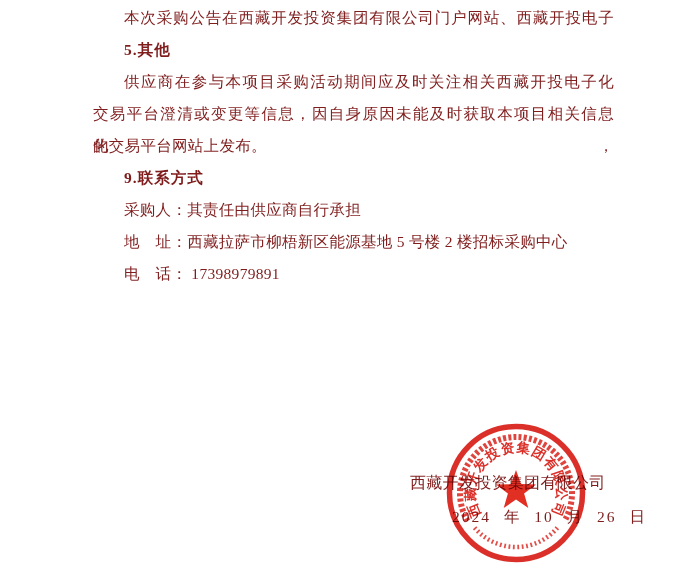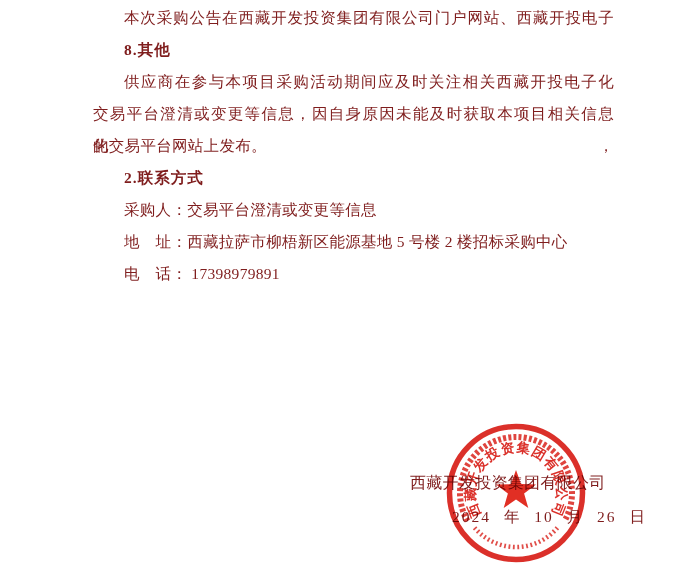--- a/index.html
+++ b/index.html
@@ -40,26 +40,26 @@
     opacity:0.95;
   }
 </style>
 </head>
 <body>
 
 <div class="page">
 
   <div class="textblock">
     <div class="line jf indent">本次采购公告在西藏开发投资集团有限公司门户网站、西藏开投电子</div>
-    <div class="line heading indent">8.其他</div>
+    <div class="line heading indent">5.其他</div>
     <div class="line jf indent">供应商在参与本项目采购活动期间应及时关注相关西藏开投电子化</div>
     <div class="line jf">交易平台澄清或变更等信息，因自身原因未能及时获取本项目相关信息的，</div>
     <div class="line">化交易平台网站上发布。</div>
-    <div class="line heading indent">2.联系方式</div>
-    <div class="line indent">采购人：交易平台澄清或变更等信息</div>
+    <div class="line heading indent">9.联系方式</div>
+    <div class="line indent">采购人：其责任由供应商自行承担</div>
     <div class="line indent">地　址：西藏拉萨市柳梧新区能源基地 5 号楼 2 楼招标采购中心</div>
     <div class="line indent">电　话： 17398979891</div>
   </div>
 
   <div class="sig-company">西藏开发投资集团有限公司</div>
   <div class="sig-date">2024 年 10 月 26 日</div>
 
   <svg class="seal" viewBox="0 0 150 150" xmlns="http://www.w3.org/2000/svg">
 
     <circle cx="75" cy="75" r="66.5" fill="none" stroke="#d9251e" stroke-width="5.5"></circle>

